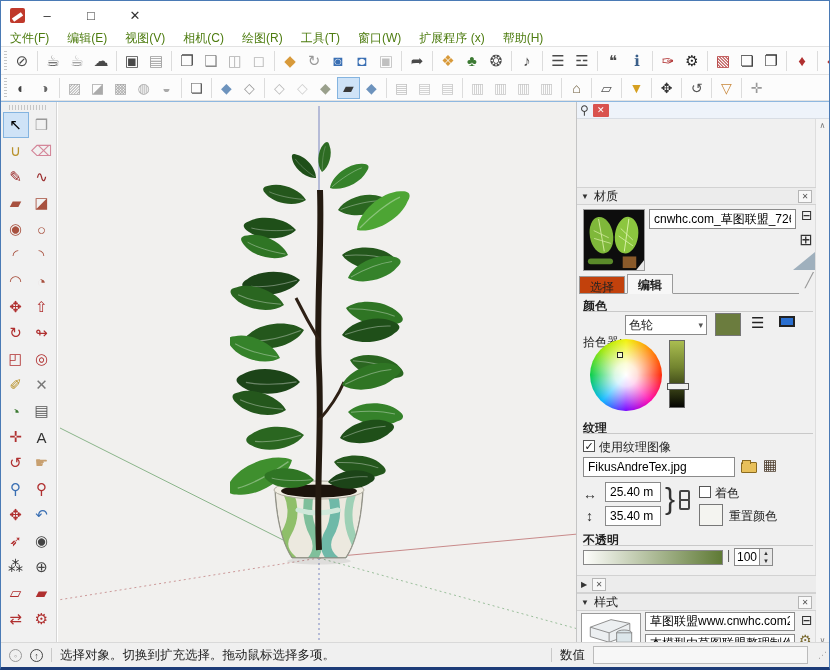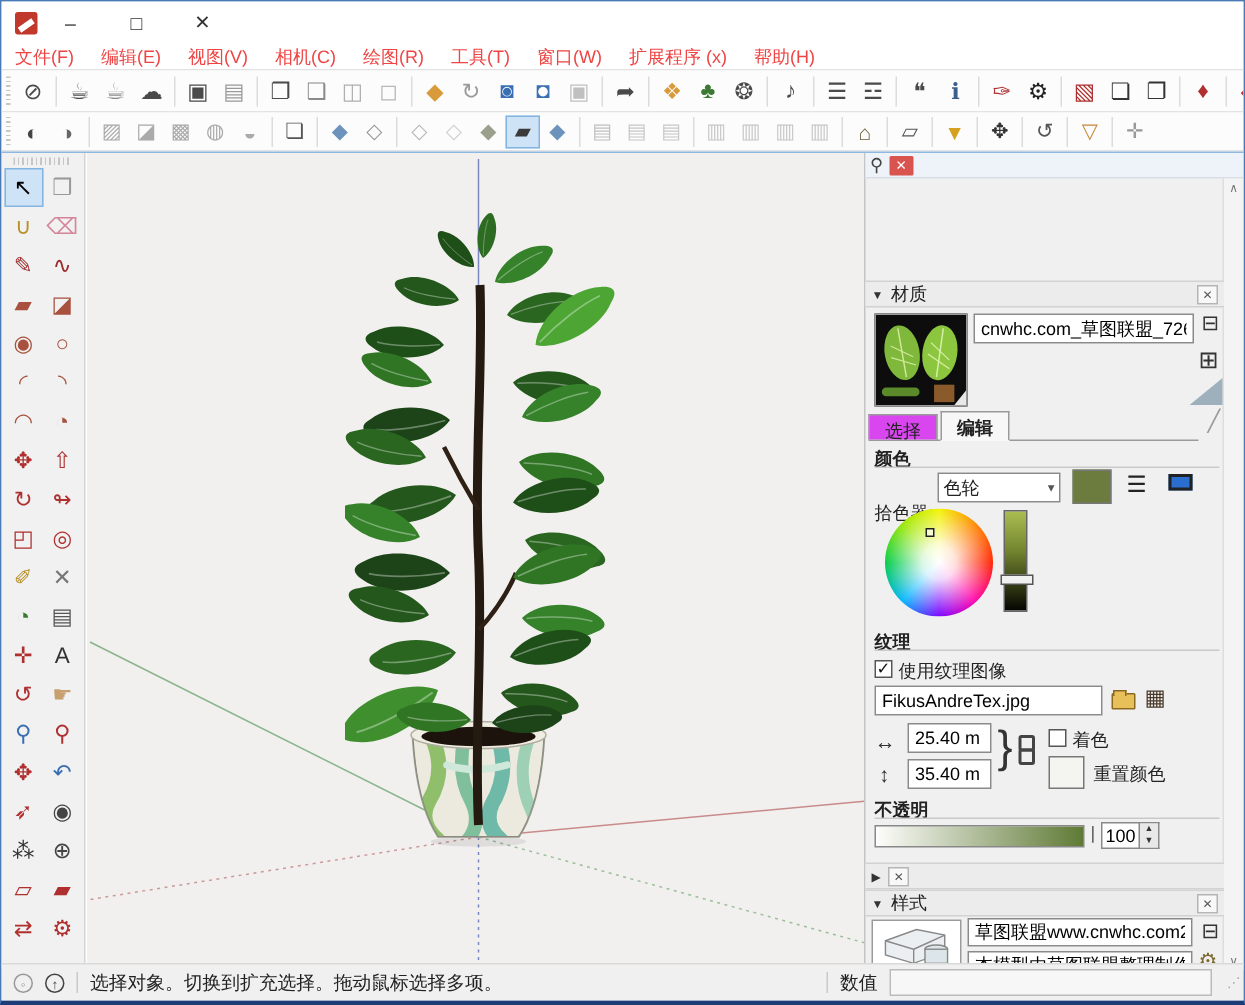--- a/index.html
+++ b/index.html
@@ -7,21 +7,21 @@
   .app{position:relative;width:830px;height:670px;background:#fff;overflow:hidden;
        border:1px solid #4a7ab5;border-bottom:3px solid #1d3c78;}
   
   .titlebar{position:absolute;left:0;top:0;width:100%;height:28px;background:#fff;display:flex;align-items:center;}
   .logo{width:15px;height:15px;margin-left:9px;background:#c0392b;border-radius:2px;position:relative;flex:0 0 auto;}
   .logo::after{content:"";position:absolute;left:2px;top:7px;width:11px;height:4px;background:#fff;transform:rotate(-35deg);}
   .title-text{margin-left:9px;font-size:12.5px;color:#222;flex:1 1 auto;}
   .winbtn{width:44px;height:28px;display:flex;align-items:center;justify-content:center;font-size:13px;color:#333;}
   
   .menubar{position:absolute;left:0;top:28px;width:100%;height:18px;background:#fff;display:flex;align-items:center;border-bottom:1px solid #e2e2e2;}
-  .menu-item{padding:0 9px;font-size:12px;color:#ef4444;line-height:18px;}
+  .menu-item{padding:0 9px;font-size:12px;color:#4d7c0f;line-height:18px;}
   
   .toolbar{position:absolute;left:0;width:100%;background:#fcfcfc;display:flex;align-items:center;border-bottom:1px solid #e3e3e3;overflow:hidden;}
   .toolbar1{top:46px;height:28px;}
   .toolbar2{top:74px;height:26px;}
   .tbtn{width:24px;height:24px;display:flex;align-items:center;justify-content:center;font-size:15px;flex:0 0 auto;border:1px solid transparent;}
   .toolbar2 .tbtn{width:23px;height:22px;font-size:14px;}
   .tbtn-sel{background:#cfe3f7;border:1px solid #84b4e0;}
   .sep{width:1px;height:20px;background:#dcdcdc;margin:0 3px;flex:0 0 auto;}
   .grip{width:3px;height:20px;margin:0 3px;flex:0 0 auto;
         background:repeating-linear-gradient(to bottom,#c6c6c6 0 1px,transparent 1px 3px);}
@@ -53,21 +53,21 @@
   .sec-header{position:absolute;left:0;width:239px;height:18px;background:#ececec;border-top:1px solid #d2d2d2;border-bottom:1px solid #d2d2d2;
               display:flex;align-items:center;padding:0 4px;}
   .sec-header .tri{font-size:8px;margin-right:5px;color:#333;}
   .sec-header .label{flex:1;}
   .close-x{width:14px;height:13px;border:1px solid #b5b5b5;background:#f8f8f8;color:#555;font-size:8px;display:flex;align-items:center;justify-content:center;}
   .field{border:1px solid #8a8a8a;background:#fff;font-size:12px;padding:1px 4px;position:absolute;}
   .thumb{position:absolute;border:1px solid #9a9a9a;background:#000;}
   .icon-sm{position:absolute;font-size:14px;color:#333;}
   .tri-swatch{position:absolute;width:0;height:0;border-left:22px solid transparent;border-bottom:18px solid #9fb0bd;}
   .tabs{position:absolute;left:2px;top:172px;width:220px;height:20px;border-bottom:1px solid #9a9a9a;display:flex;align-items:flex-end;}
-  .tab{padding:2px 10px;font-size:12px;border:1px solid #9a9a9a;border-bottom:none;background:#d946ef;margin-right:2px;height:17px;}
+  .tab{padding:2px 10px;font-size:12px;border:1px solid #9a9a9a;border-bottom:none;background:#c2410c;margin-right:2px;height:17px;}
   .tab-active{background:#f7f7f7;height:20px;border-bottom:1px solid #f7f7f7;margin-bottom:-1px;font-weight:bold;}
   .grp-label{position:absolute;font-weight:bold;font-size:12px;}
   .hr{position:absolute;height:1px;background:#c9c9c9;width:230px;left:6px;}
   .combo{position:absolute;border:1px solid #8a8a8a;background:#fff;display:flex;align-items:center;font-size:12px;padding:0 3px;}
   .combo .arr{margin-left:auto;color:#555;font-size:9px;}
   .swatch{position:absolute;border:1px solid #777;}
   .wheel{position:absolute;border-radius:50%;
     background:radial-gradient(circle,#fff 0%,rgba(255,255,255,.85) 22%,rgba(255,255,255,0) 72%),
     conic-gradient(#f2f200,#ff8800 12%,#ff2200 25%,#ff00aa 38%,#7700ff 50%,#00b4ff 62%,#00cc44 75%,#9ae600 88%,#f2f200);}
   .wheel-marker{position:absolute;width:6px;height:6px;border:1px solid #222;background:rgba(255,255,255,.6);}

